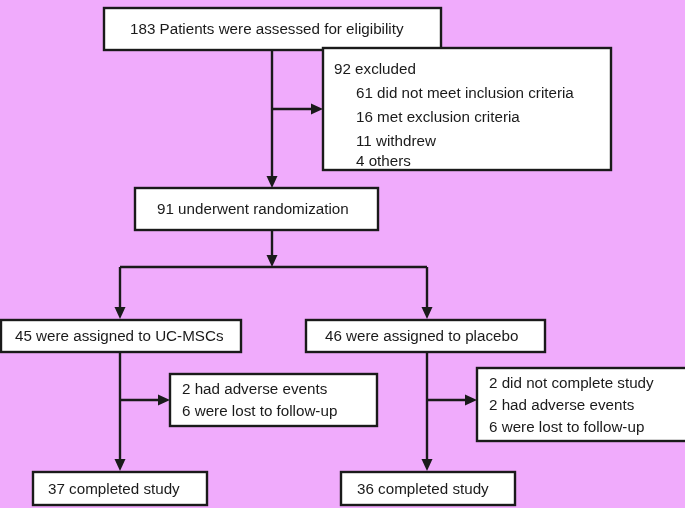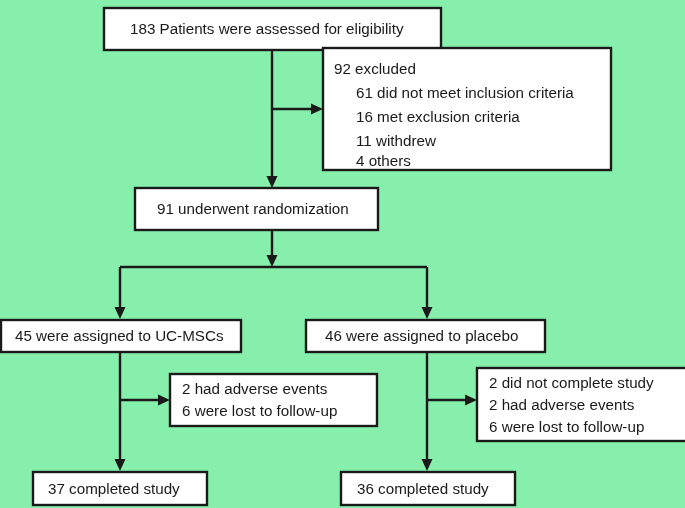--- a/index.html
+++ b/index.html
@@ -4,21 +4,21 @@
 <style>
   html, body {
     margin: 0;
     padding: 0;
     background: #ffffff;
   }
   #flow-root {
     position: relative;
     width: 685px;
     height: 508px;
-    background: #86efac;
+    background: #f0abfc;
     font-family: "Liberation Sans", sans-serif;
     overflow: hidden;
   }
   svg#flow-svg {
     position: absolute;
     top: 0; left: 0;
     width: 685px;
     height: 508px;
   }
   .node-box {

